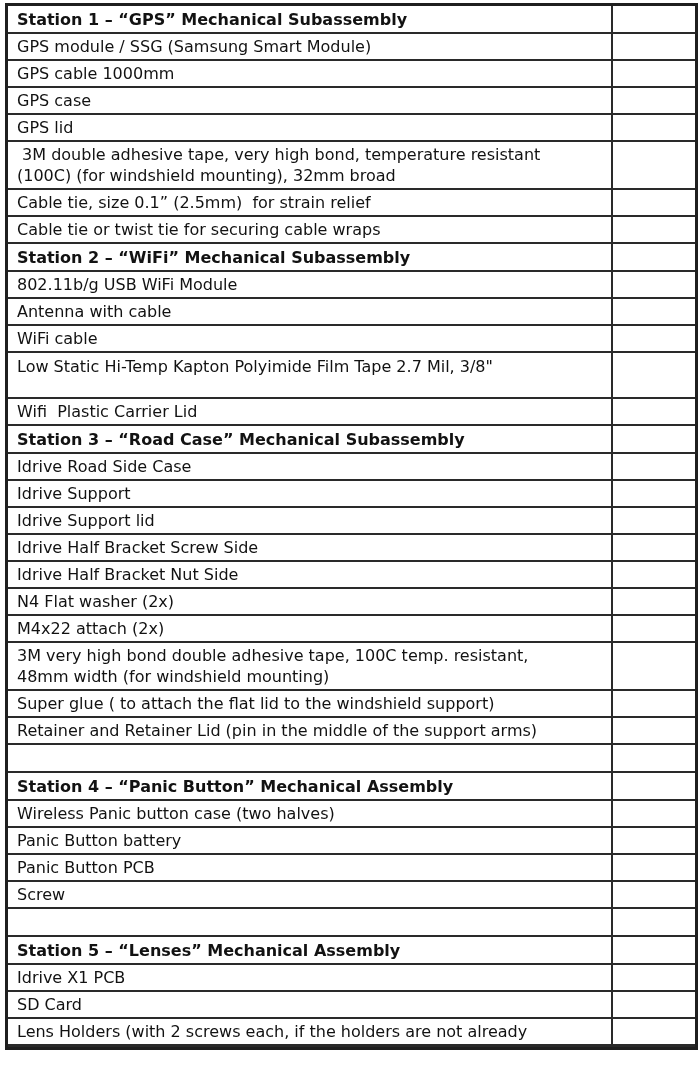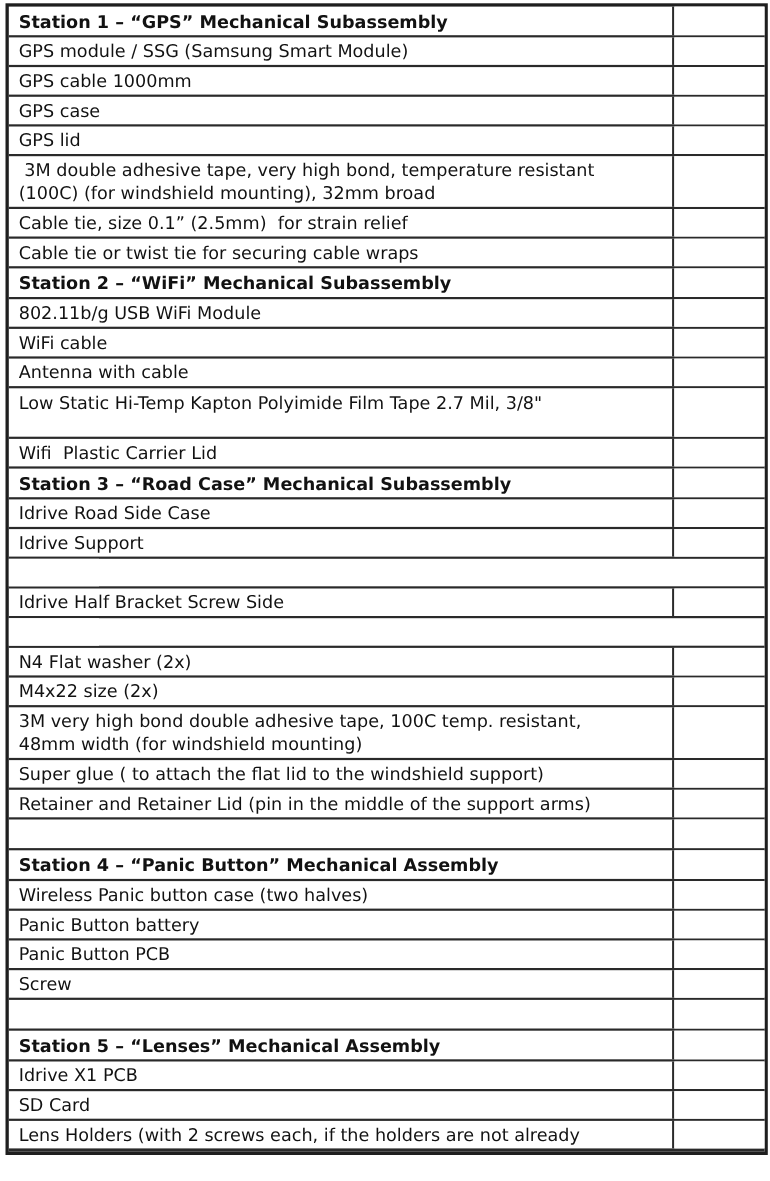--- a/index.html
+++ b/index.html
@@ -117,26 +117,26 @@
     <div class="cell desc">Station 2 – “WiFi” Mechanical Subassembly</div>
     <div class="cell check"></div>
   </div>
 
   <div class="row item">
     <div class="cell desc">802.11b/g USB WiFi Module</div>
     <div class="cell check"></div>
   </div>
 
   <div class="row item">
+    <div class="cell desc">Antenna with cable</div>
+    <div class="cell check"></div>
+  </div>
+
+  <div class="row item">
     <div class="cell desc">WiFi cable</div>
-    <div class="cell check"></div>
-  </div>
-
-  <div class="row item">
-    <div class="cell desc">Antenna with cable</div>
     <div class="cell check"></div>
   </div>
 
   <div class="row item tall">
     <div class="cell desc">Low Static Hi-Temp Kapton Polyimide Film Tape 2.7 Mil, 3/8"</div>
     <div class="cell check"></div>
   </div>
 
   <div class="row item">
     <div class="cell desc">Wifi  Plastic Carrier Lid</div>
@@ -152,40 +152,42 @@
     <div class="cell desc">Idrive Road Side Case</div>
     <div class="cell check"></div>
   </div>
 
   <div class="row item">
     <div class="cell desc">Idrive Support</div>
     <div class="cell check"></div>
   </div>
 
   <div class="row item">
+    <div class="cell desc">Idrive Support lid</div>
     <div class="cell check"></div>
   </div>
 
   <div class="row item">
     <div class="cell desc">Idrive Half Bracket Screw Side</div>
     <div class="cell check"></div>
   </div>
 
   <div class="row item">
+    <div class="cell desc">Idrive Half Bracket Nut Side</div>
     <div class="cell check"></div>
   </div>
 
 
   <div class="row item">
     <div class="cell desc">N4 Flat washer (2x)</div>
     <div class="cell check"></div>
   </div>
 
   <div class="row item">
-    <div class="cell desc">M4x22 size (2x)</div>
+    <div class="cell desc">M4x22 attach (2x)</div>
     <div class="cell check"></div>
   </div>
 
   <div class="row item">
     <div class="cell desc">3M very high bond double adhesive tape, 100C temp. resistant,
 48mm width (for windshield mounting)</div>
     <div class="cell check"></div>
   </div>
 
   <div class="row item">

